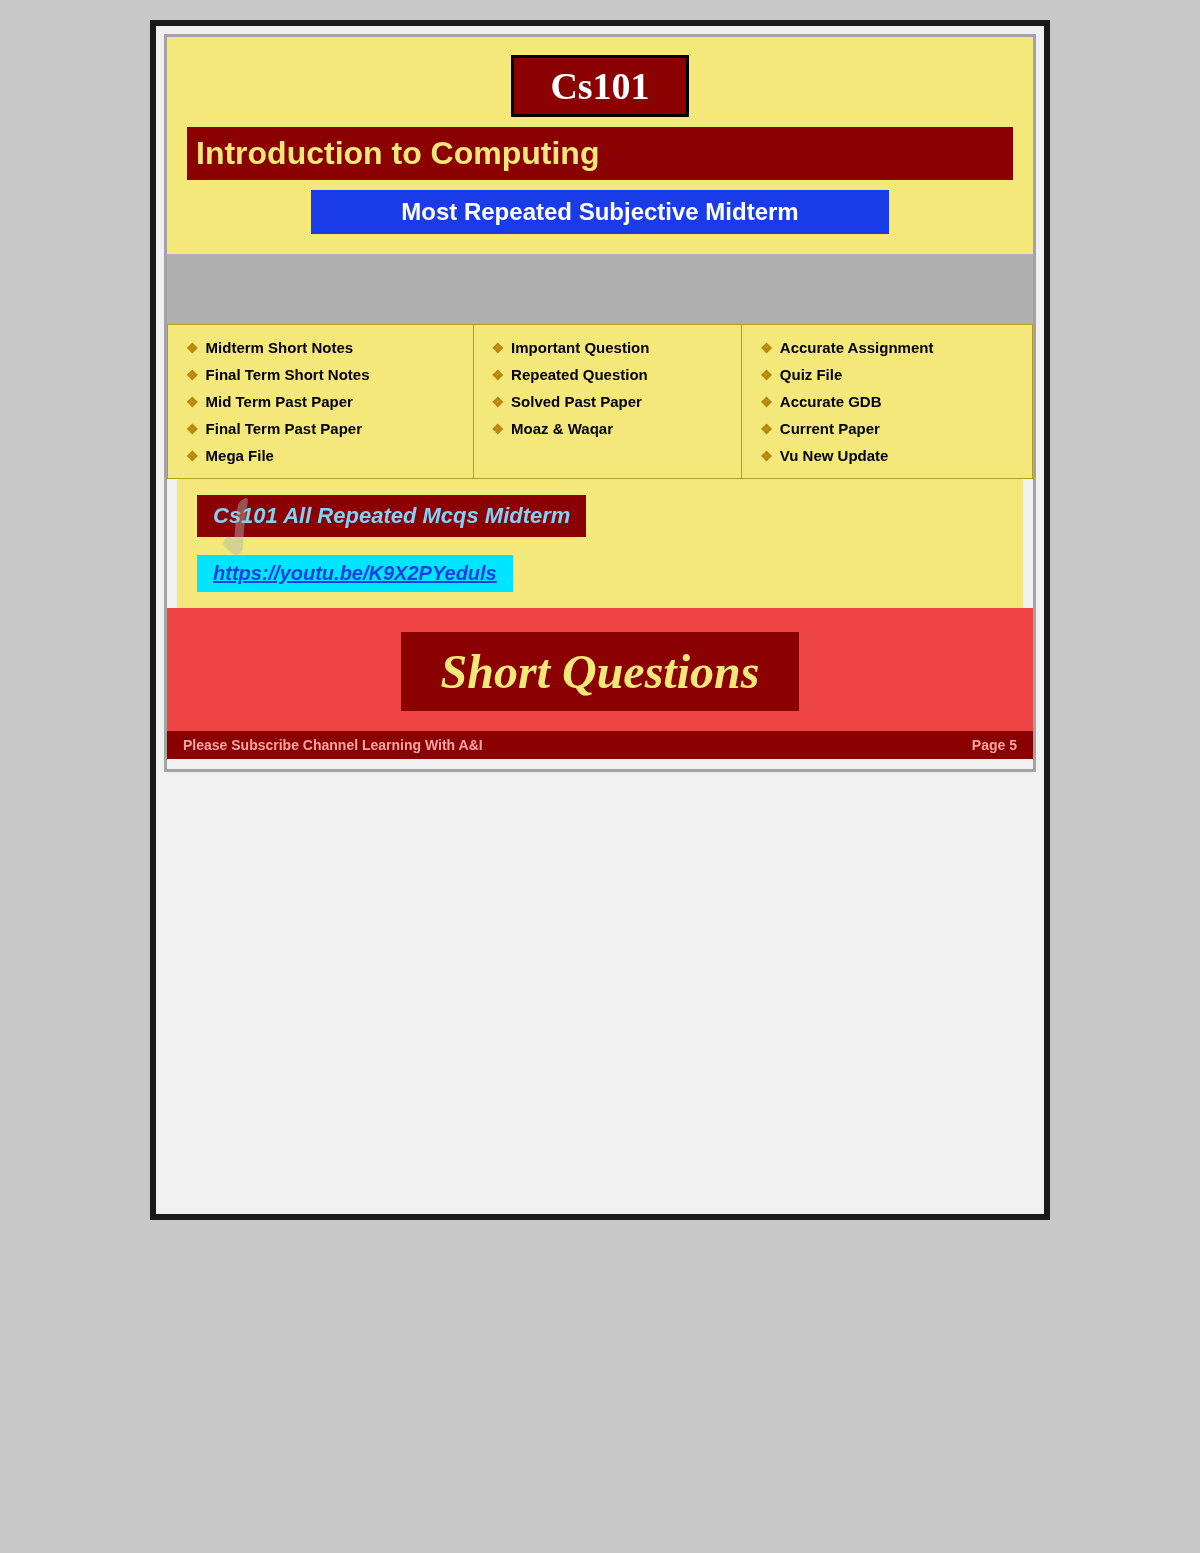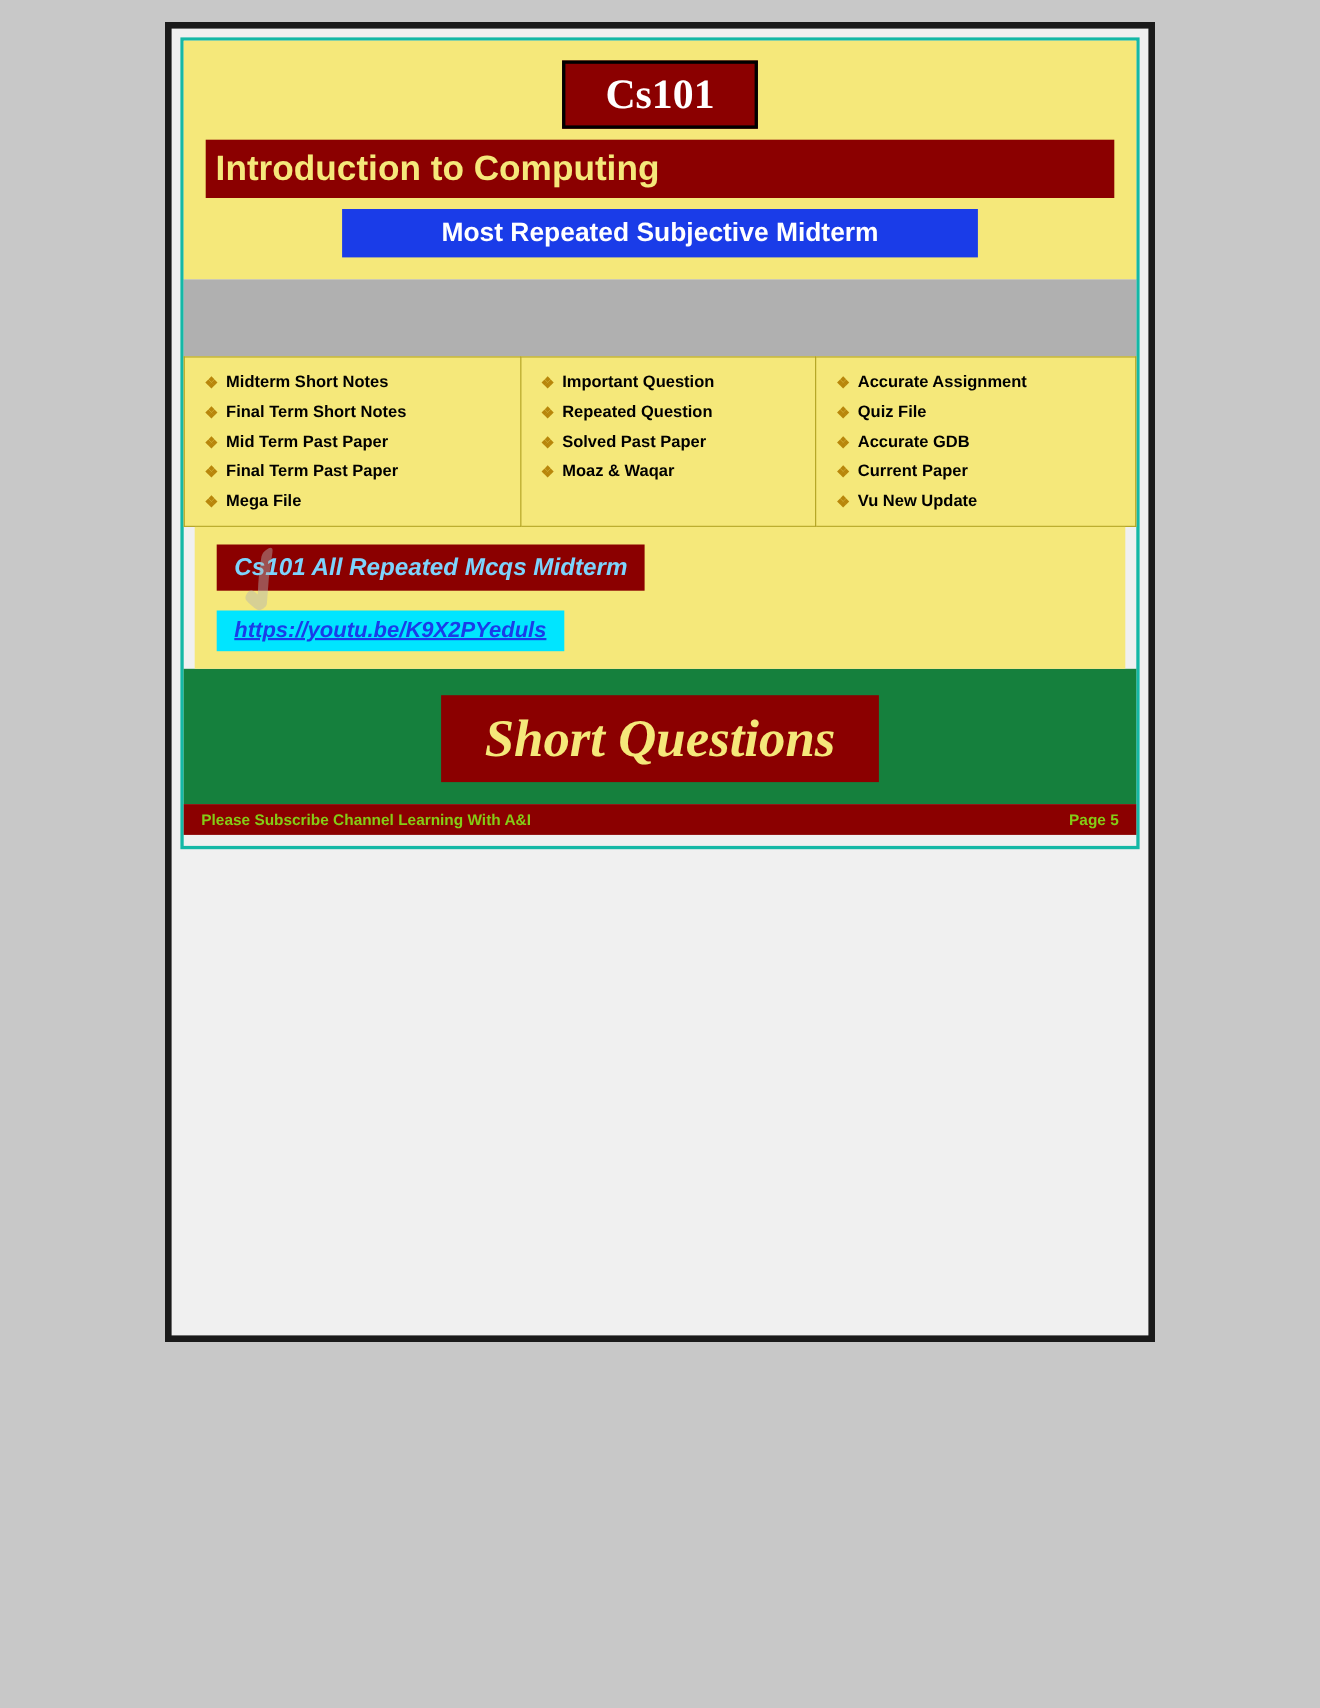--- a/index.html
+++ b/index.html
@@ -14,21 +14,21 @@
     .page {
       width: 900px;
       min-height: 1200px;
       background: #f0f0f0;
       border: 6px solid #1a1a1a;
       margin: 20px auto;
       padding: 0;
       position: relative;
     }
     .inner-border {
-      border: 3px solid #14b8a6;
+      border: 3px solid #a3a3a3;
       margin: 8px;
       min-height: calc(100% - 16px);
       background: #f0f0f0;
       padding-bottom: 10px;
     }
 
     
     .header-section {
       background: #f5e87a;
       padding: 18px 20px 20px 20px;
@@ -162,21 +162,21 @@
       font-weight: 900;
       font-style: italic;
       text-decoration: underline;
       padding: 7px 16px;
     }
 
     
     .short-questions-section {
       text-align: center;
       padding: 24px 20px 20px;
-      background: #15803d;
+      background: #ef4444;
     }
     .short-questions-badge {
       background: #8b0000;
       color: #f5e87a;
       font-size: 48px;
       font-weight: 900;
       font-style: italic;
       padding: 12px 40px;
       display: inline-block;
       font-family: 'Times New Roman', serif;
@@ -187,21 +187,21 @@
       background: #8b0000;
       color: #f5e87a;
       font-size: 14px;
       font-weight: 700;
       padding: 6px 16px;
       display: flex;
       justify-content: space-between;
       align-items: center;
       margin: 0 0 0 0;
     }
-    .footer-bar span { color: #84cc16; }
+    .footer-bar span { color: #fca5a5; }
   </style>
 </head>
 <body>
 
 <div class="page">
   <div class="inner-border">
 
     <div class="header-section">
       <div class="cs101-badge">Cs101</div>
       <div class="intro-bar">Introduction to Computing</div>

